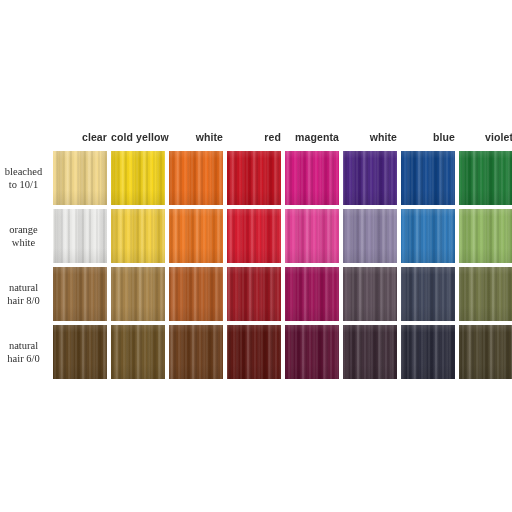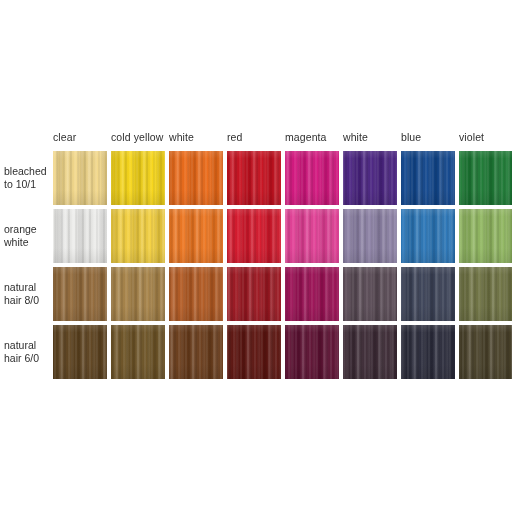--- a/index.html
+++ b/index.html
@@ -37,43 +37,44 @@
     margin: 0;
     table-layout: fixed;
     width: 512px;
   }
 
   col.label-col { width: 45px; }
   col.swatch-col { width: 54px; }
 
   th.col-head {
     font-size: 10.5px;
-    font-weight: 400;
+    font-weight: 700;
     color: #2f2f2f;
     letter-spacing: 0.1px;
-    text-align: left;
+    text-align: right;
     padding: 0 0 4px 0;
     vertical-align: bottom;
     height: 16px;
     white-space: nowrap;
   }
 
   th.corner-head {
     padding: 0;
   }
 
   td.row-label {
     font-size: 10.5px;
     font-weight: 400;
     color: #2f2f2f;
-    text-align: left;
+    text-align: center;
     padding: 0 6px 0 0;
     vertical-align: middle;
     line-height: 13px;
     white-space: nowrap;
+    font-family: Liberation Serif, serif;
   }
 
   td.swatch-cell {
     padding: 0;
     height: 54px;
   }
 
   
   .swatch {
     position: relative;

